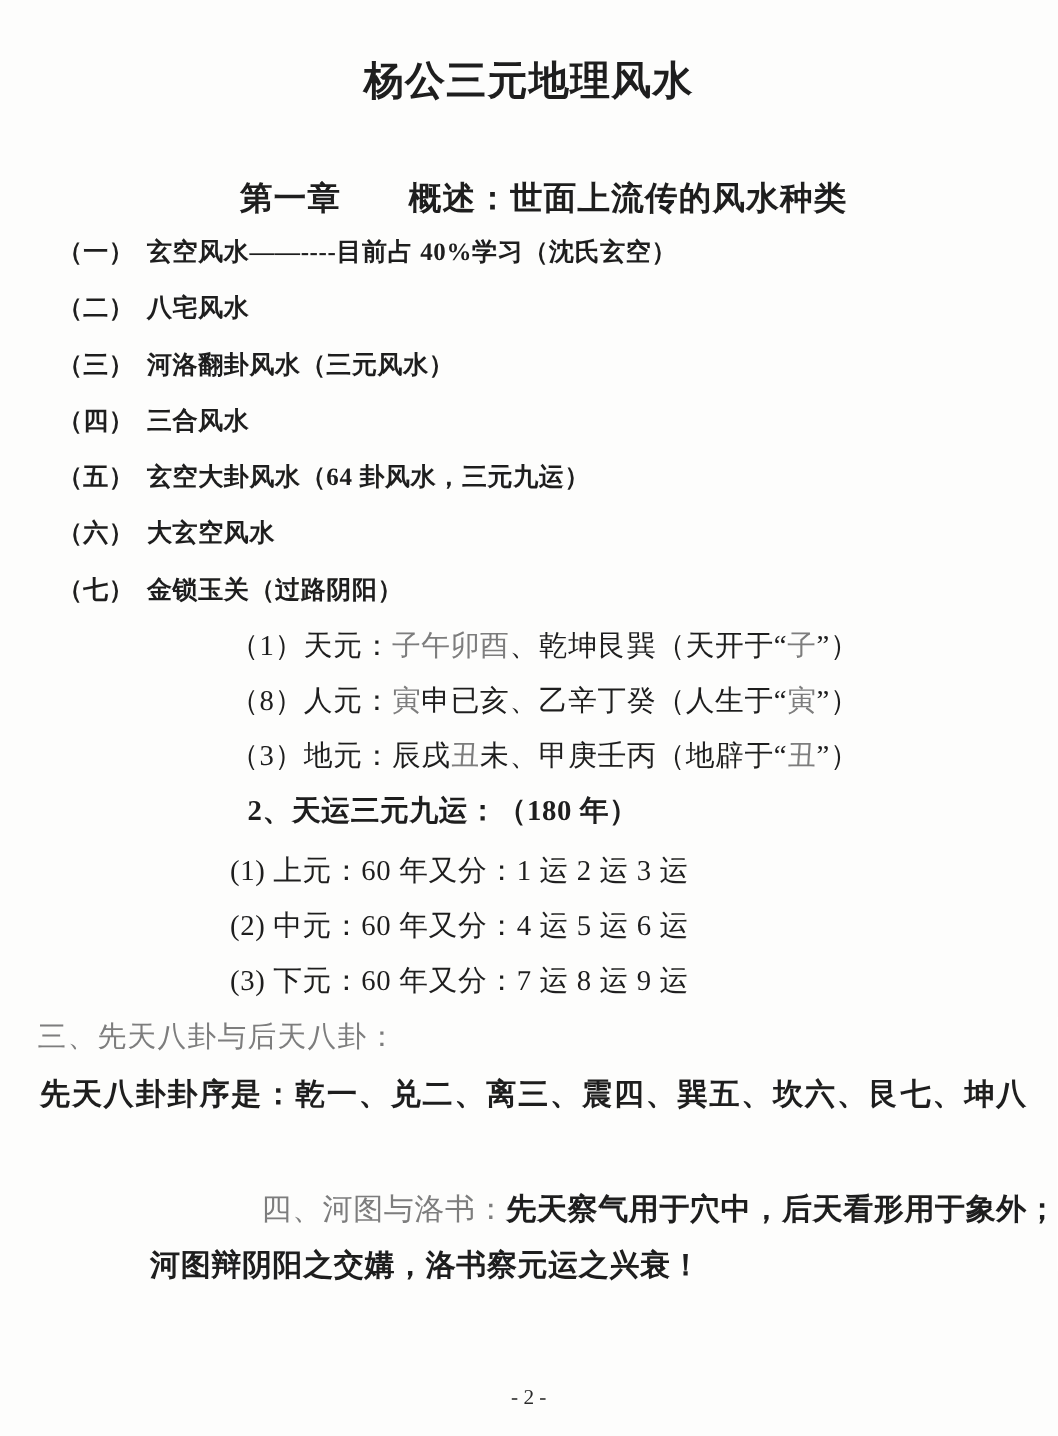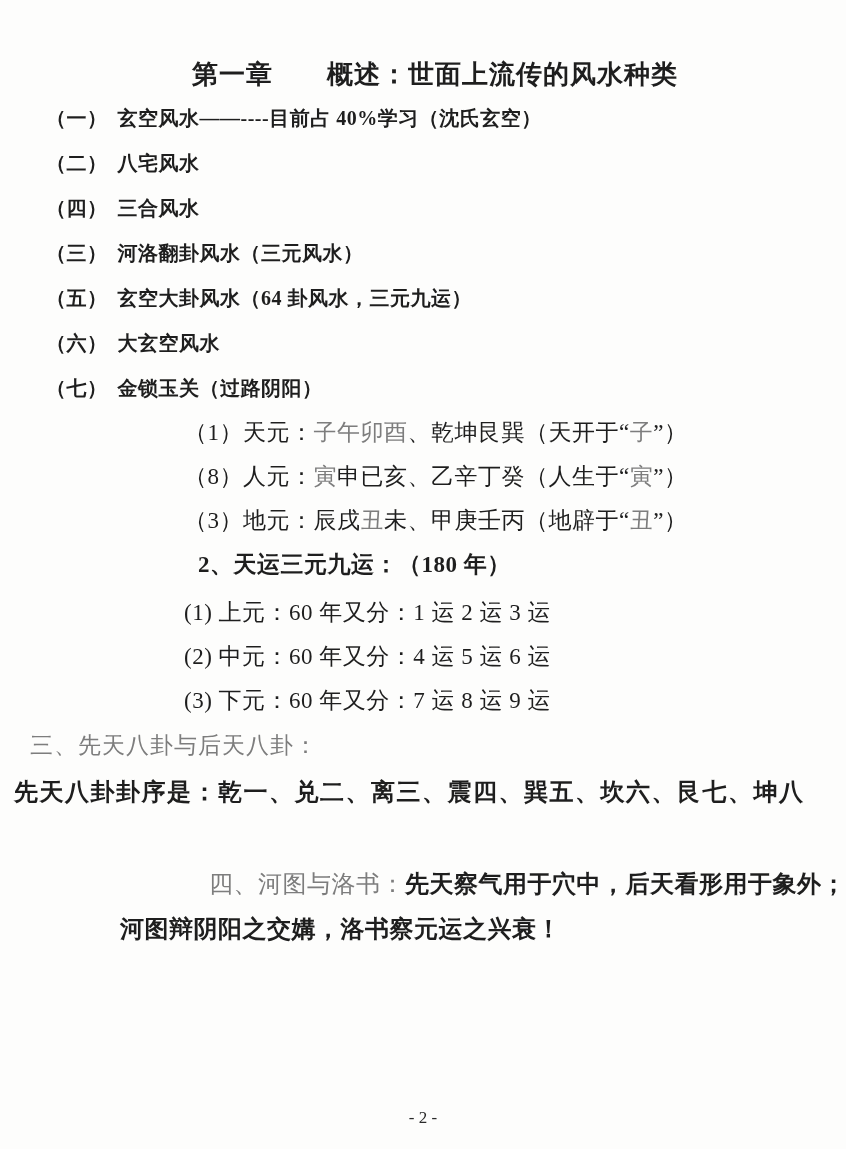--- a/index.html
+++ b/index.html
@@ -85,21 +85,21 @@
     padding-left: 30px;
     font-size: 23px;
     color: #7d7d7d;
     font-weight: 400;
     letter-spacing: 1px;
   }
   .sec3-line {
     margin-top: 2px;
     height: 45px;
     line-height: 45px;
-    padding-left: 14px;
+    padding-left: 32px;
     font-size: 24px;
     font-weight: 600;
     letter-spacing: 1.5px;
   }
   .sec4-head {
     margin-top: 47px;
     height: 45px;
     line-height: 45px;
     font-size: 24px;
     font-weight: 600;
@@ -129,37 +129,38 @@
   .g {
     color: #7d7d7d;
     font-weight: 400;
   }
 </style>
 </head>
 <body>
 
 <div class="page">
 
+  <div class="doc-title">杨公三元地理风水</div>
 
   <div class="chapter-line">
     <span class="chapter-num">第一章</span><span>概述：世面上流传的风水种类</span>
   </div>
 
   <div class="type-list">
     <div class="t-item">
       <span class="num">（一）</span><span>玄空风水——----目前占 40%学习（沈氏玄空）</span>
     </div>
     <div class="t-item">
       <span class="num">（二）</span><span>八宅风水</span>
     </div>
     <div class="t-item">
-      <span class="num">（四）</span><span>三合风水</span>
+      <span class="num">（三）</span><span>河洛翻卦风水（三元风水）</span>
     </div>
     <div class="t-item">
-      <span class="num">（三）</span><span>河洛翻卦风水（三元风水）</span>
+      <span class="num">（四）</span><span>三合风水</span>
     </div>
     <div class="t-item">
       <span class="num">（五）</span><span>玄空大卦风水（64 卦风水，三元九运）</span>
     </div>
     <div class="t-item">
       <span class="num">（六）</span><span>大玄空风水</span>
     </div>
     <div class="t-item">
       <span class="num">（七）</span><span>金锁玉关（过路阴阳）</span>
     </div>

